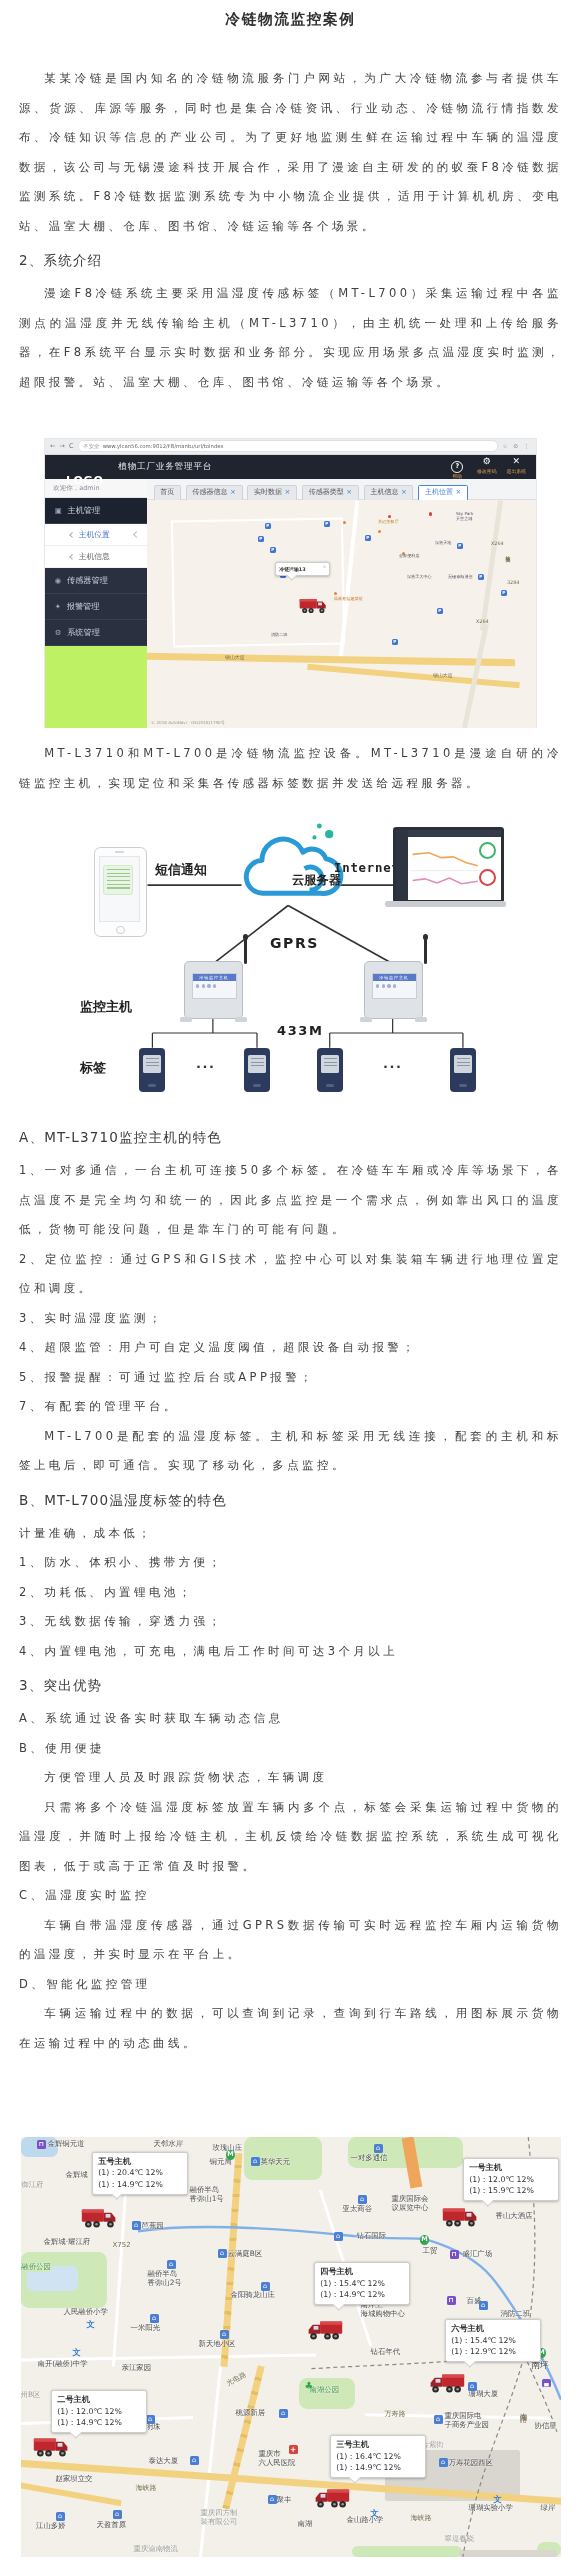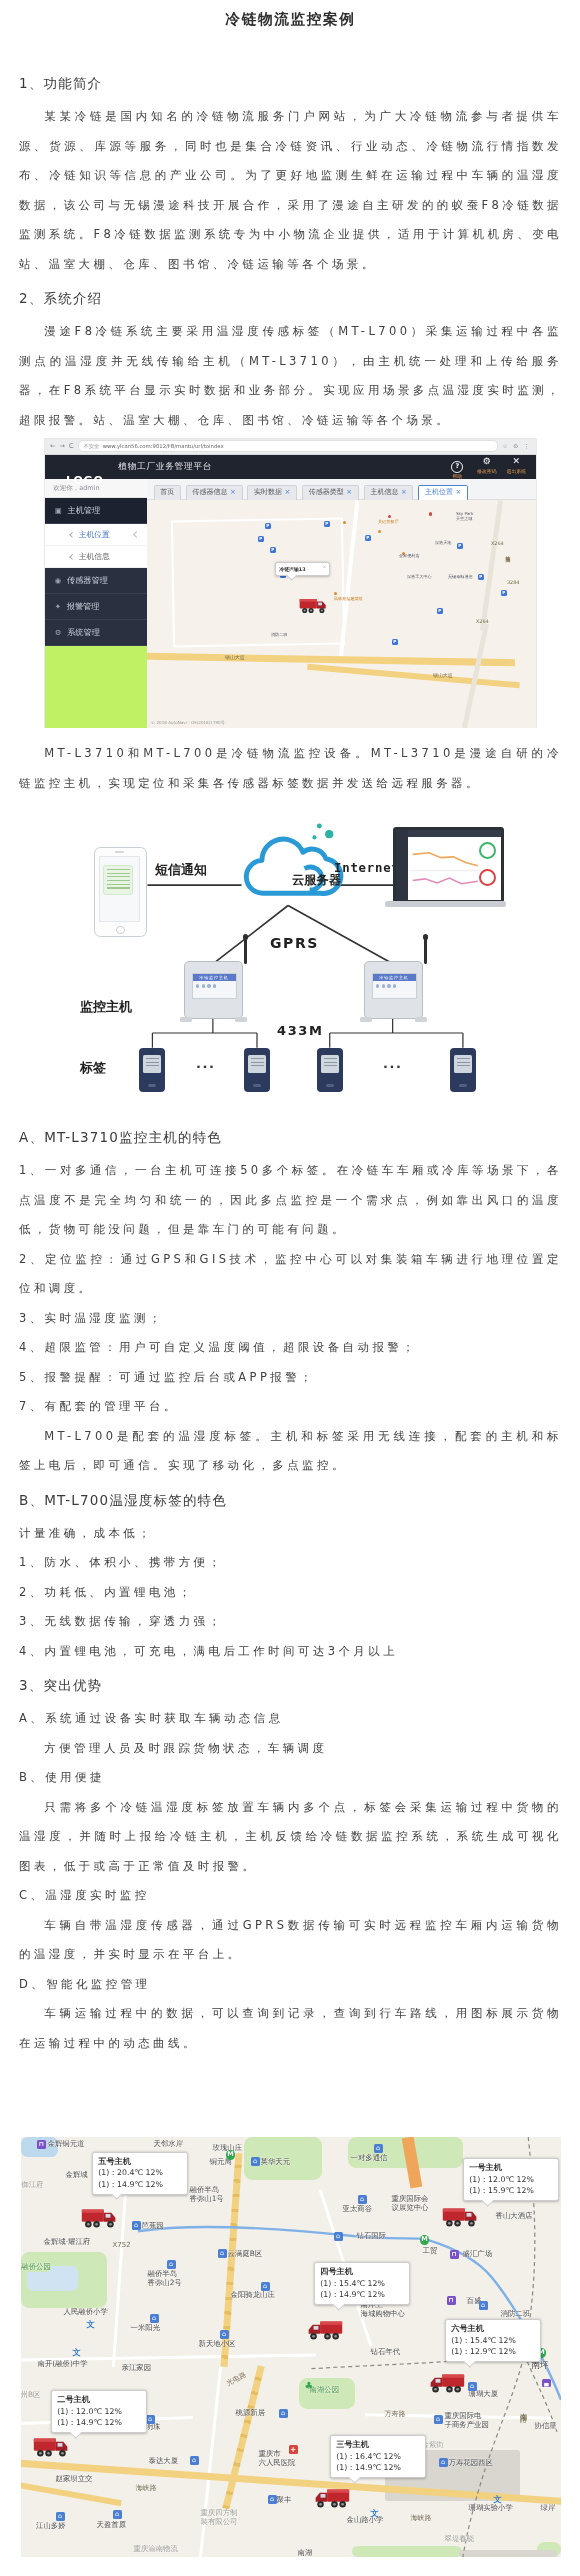--- a/index.html
+++ b/index.html
@@ -141,21 +141,20 @@
 </style>
 </head>
 <body>
 
 <div id="page">
 
   <div class="doc-title">冷链物流监控案例</div>
 
   <div class="textcol" style="top:64px;height:370px;">
 
-  <div class="blk h">1、功能简介</div>
       <div class="blk p">某某冷链是国内知名的冷链物流服务门户网站，为广大冷链物流参与者提供车源、货源、库源等服务，同时也是集合冷链资讯、行业动态、冷链物流行情指数发布、冷链知识等信息的产业公司。为了更好地监测生鲜在运输过程中车辆的温湿度数据，该公司与无锡漫途科技开展合作，采用了漫途自主研发的的蚁蚕F8冷链数据监测系统。F8冷链数据监测系统专为中小物流企业提供，适用于计算机机房、变电站、温室大棚、仓库、图书馆、冷链运输等各个场景。</div>
       <div class="blk h">2、系统介绍</div>
       <div class="blk p">漫途F8冷链系统主要采用温湿度传感标签（MT-L700）采集运输过程中各监测点的温湿度并无线传输给主机（MT-L3710），由主机统一处理和上传给服务器，在F8系统平台显示实时数据和业务部分。实现应用场景多点温湿度实时监测，超限报警。站、温室大棚、仓库、图书馆、冷链运输等各个场景。</div>
     </div>
 
   <div id="shot">
     <div class="chrome">
       <span class="nav">←</span>
       <span class="nav">→</span>
       <span class="nav">C</span>
@@ -447,22 +446,22 @@
       <div class="blk pn">7、有配套的管理平台。</div>
       <div class="blk p">MT-L700是配套的温湿度标签。主机和标签采用无线连接，配套的主机和标签上电后，即可通信。实现了移动化，多点监控。</div>
       <div class="blk h">B、MT-L700温湿度标签的特色</div>
       <div class="blk pn">计量准确，成本低；</div>
       <div class="blk pn">1、防水、体积小、携带方便；</div>
       <div class="blk pn">2、功耗低、内置锂电池；</div>
       <div class="blk pn">3、无线数据传输，穿透力强；</div>
       <div class="blk pn">4、内置锂电池，可充电，满电后工作时间可达3个月以上</div>
       <div class="blk h">3、突出优势</div>
       <div class="blk pn">A、系统通过设备实时获取车辆动态信息</div>
+      <div class="blk pn">B、使用便捷</div>
       <div class="blk pi">方便管理人员及时跟踪货物状态，车辆调度</div>
-      <div class="blk pn">B、使用便捷</div>
       <div class="blk p">只需将多个冷链温湿度标签放置车辆内多个点，标签会采集运输过程中货物的温湿度，并随时上报给冷链主机，主机反馈给冷链数据监控系统，系统生成可视化图表，低于或高于正常值及时报警。</div>
       <div class="blk pn">C、温湿度实时监控</div>
       <div class="blk p">车辆自带温湿度传感器，通过GPRS数据传输可实时远程监控车厢内运输货物的温湿度，并实时显示在平台上。</div>
       <div class="blk pn">D、智能化监控管理</div>
       <div class="blk p">车辆运输过程中的数据，可以查询到记录，查询到行车路线，用图标展示货物在运输过程中的动态曲线。</div>
     </div>
 
   <div id="map2">
     <div class="water" style="left:0;top:0;width:37px;height:19.6px;"></div>
     <div class="park" style="left:223px;top:0;width:78px;height:43px;"></div>
@@ -532,21 +531,21 @@
         <div class="mk" style="left: 424px; top: 275px;">重庆国际电
 子商务产业园</div>
         <div class="mk road vert" style="left: 498px; top: 270px;">南湖路</div>
         <div class="mk" style="left: 514px; top: 285px;">协信星</div>
         <div class="mk dim" style="left: 401px; top: 304px;">金紫街</div>
         <div class="mk" style="left: 428px; top: 322px;">万寿花园西区</div>
         <div class="mk" style="left: 326px; top: 379px;">金山路小学</div>
         <div class="mk road" style="left: 390px; top: 377px;">海峡路</div>
         <div class="mk" style="left: 448px; top: 367px;">珊瑚实验小学</div>
         <div class="mk" style="left: 520px; top: 367px;">绿岸</div>
-        <div class="mk" style="left: 277px; top: 412px;">南湖</div>
+        <div class="mk" style="left: 277px; top: 383px;">南湖</div>
         <div class="mk dim" style="left: 424px; top: 398px;">翠堤春晓</div>
         <div class="mk" style="left: 17px; top: 223px;">南开(融侨)中学</div>
         <div class="mk" style="left: 101px; top: 227px;">亲江家园</div>
         <div class="mk road diag" style="left: 205px; top: 238px;">光电路</div>
         <div class="mk" style="left: 215px; top: 272px;">桃源新居</div>
         <div class="mk" style="left: 103px; top: 286px;">原翡翠明珠</div>
         <div class="mk" style="left: 128px; top: 320px;">泰达大厦</div>
         <div class="mk" style="left: 238px; top: 313px;">重庆市
 六人民医院</div>
         <div class="mk" style="left: 35px; top: 338px;">赵家坝立交</div>

